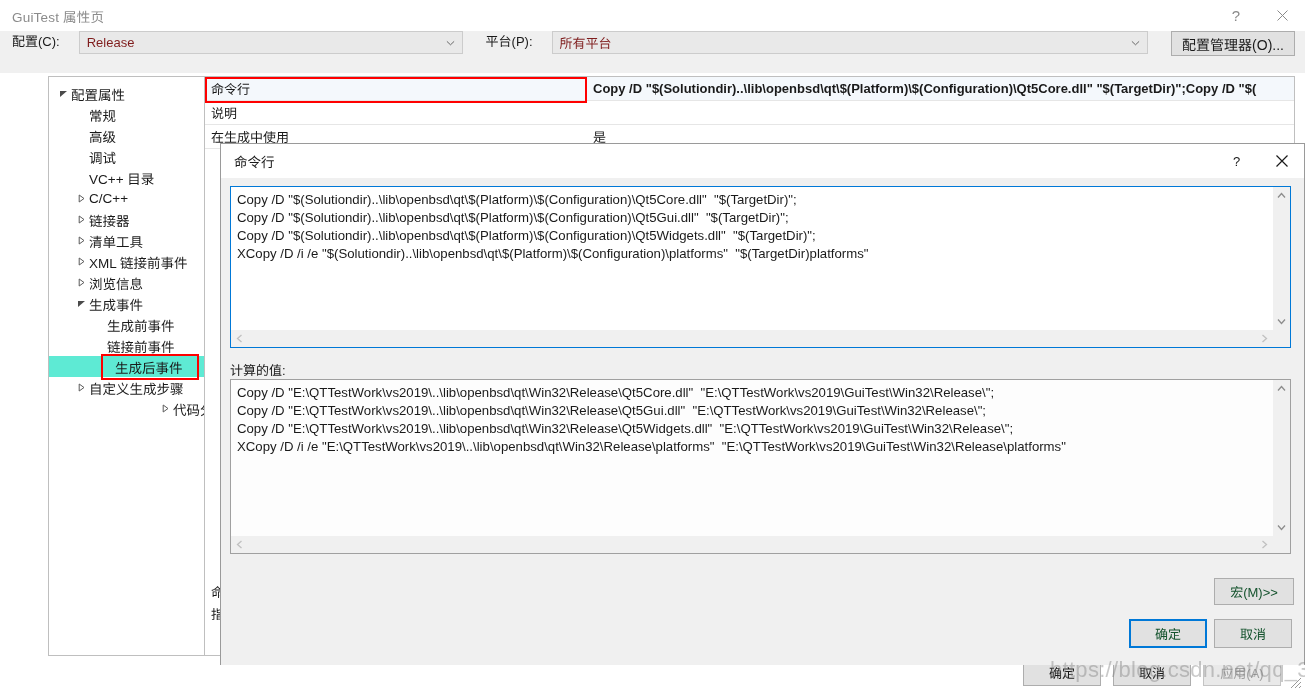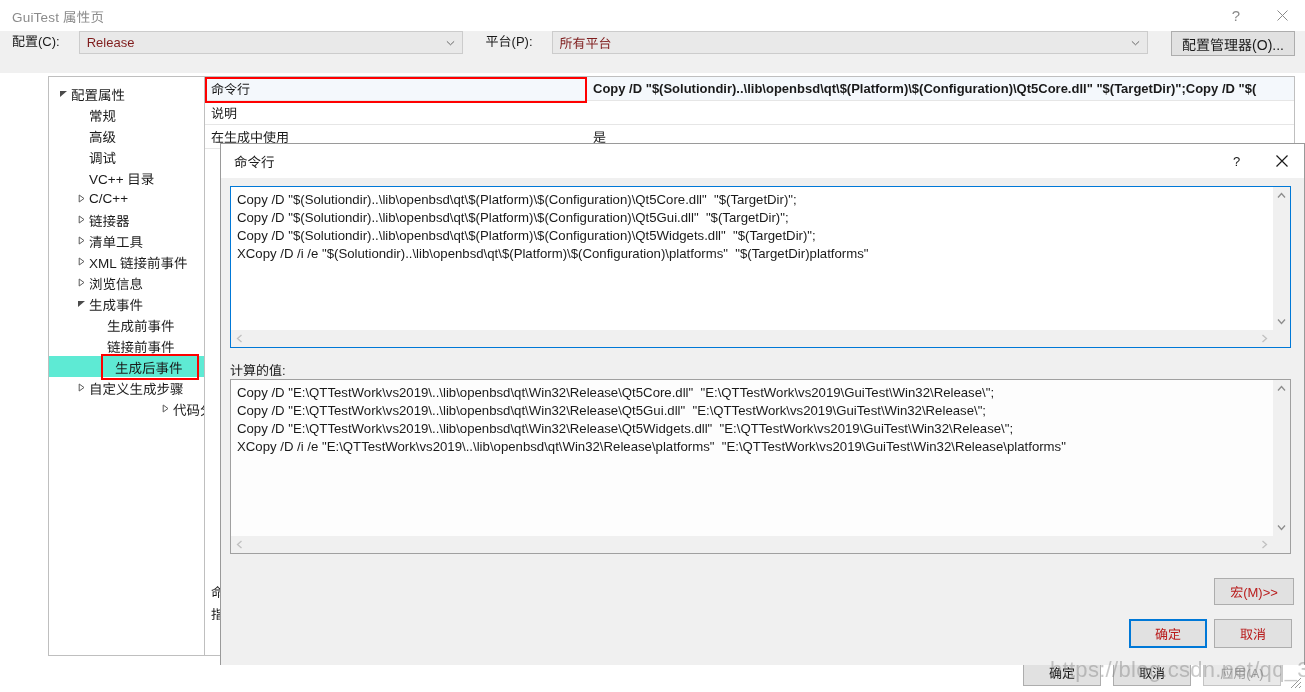--- a/index.html
+++ b/index.html
@@ -245,21 +245,21 @@
   .sec-label {
     position: absolute;
     font-size: 13px; color: #1a1a1a;
   }
 
   .modal-footer-btn {
     position: absolute;
     height: 29px; width: 78px;
     background: #e1e1e1;
     border: 1px solid #adadad;
-    font-size: 13px; color: #b91c1c;
+    font-size: 13px; color: #14532d;
     display: flex; align-items: center; justify-content: center;
     cursor: default;
   }
   .modal-footer-btn.default {
     border: 2px solid #0078d7;
     background: #e1e1e1;
   }
   .modal-footer-btn.macro { width: 80px; height: 27px; }
 
   

